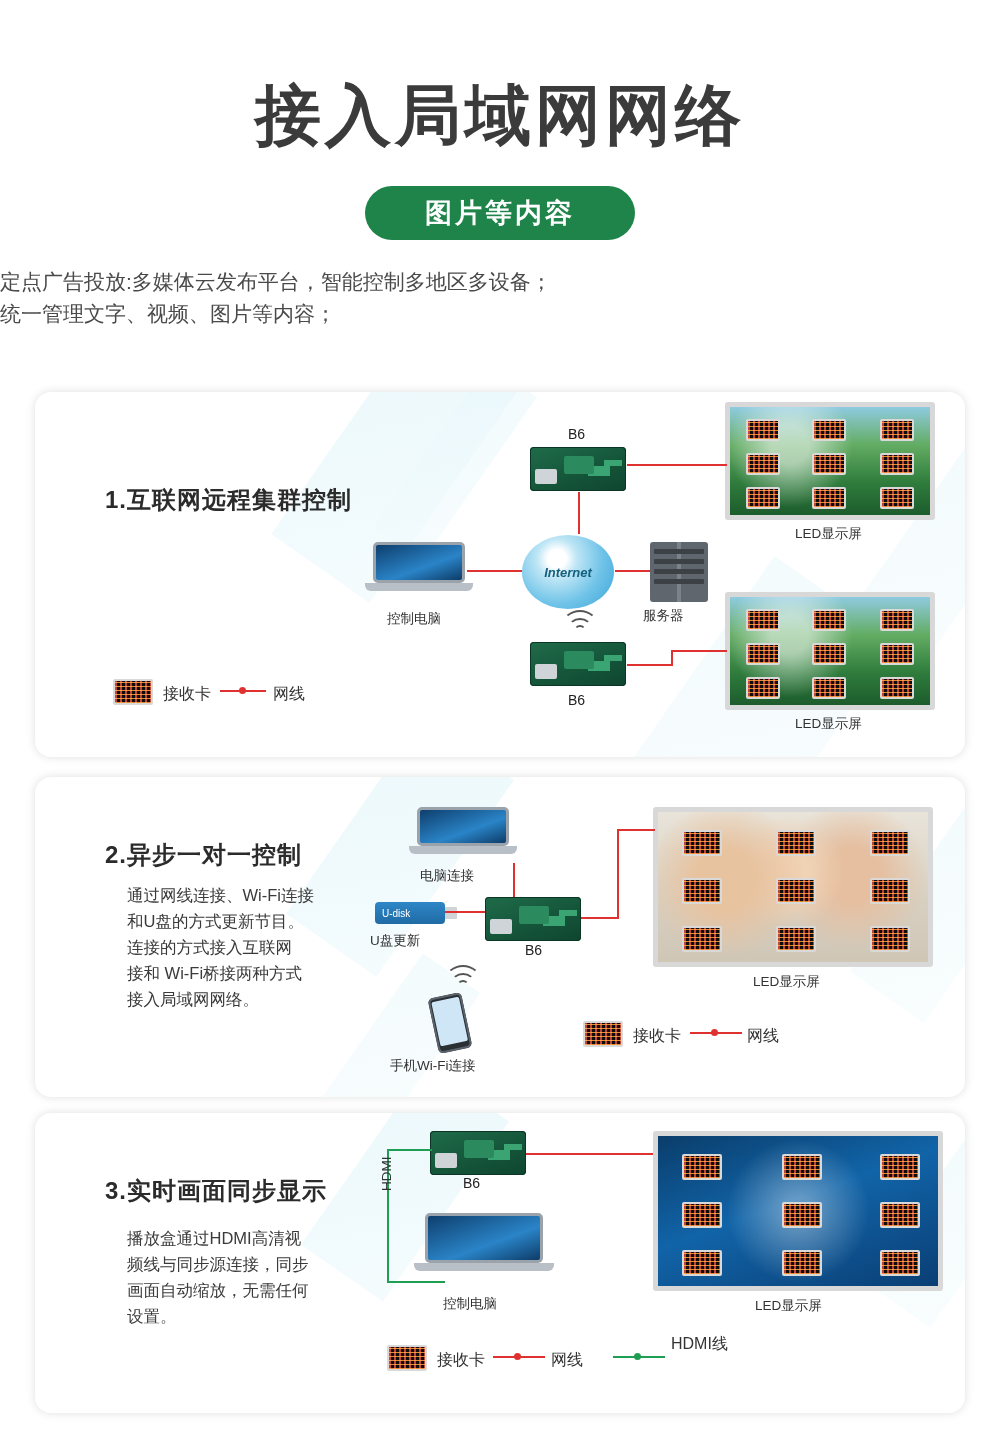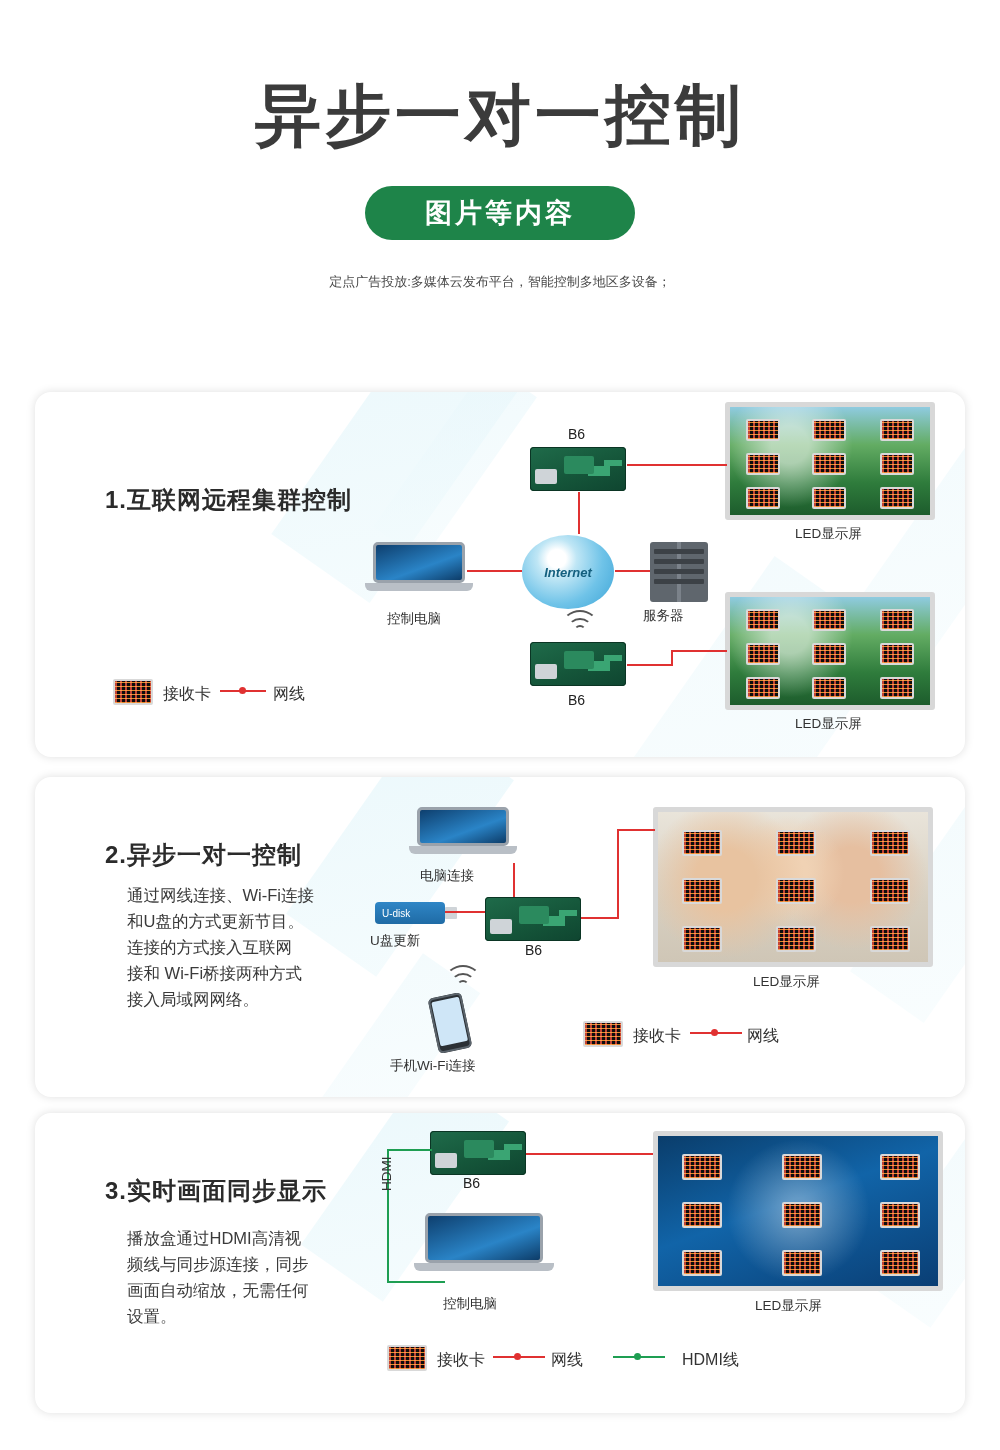--- a/index.html
+++ b/index.html
@@ -27,22 +27,22 @@
     background:#1e8449;
     border-radius:27px;
     color:#fff;
     font-size:27px;
     font-weight:bold;
     display:flex;align-items:center;justify-content:center;
     letter-spacing:3px;
   }
   .intro{
     margin-top:26px;
-    text-align:center;
-    font-size:13px;
+    text-align:left;
+    font-size:21px;
     color:#4a4a4a;
     line-height:32px;
   }
   
   .card{
     position:absolute;
     left:35px;
     width:930px;
     background:#fff;
     border-radius:16px;
@@ -199,26 +199,27 @@
   .ln.green{background:#1e9e52;}
   .ln.h{height:2px;}
   .ln.v{width:2px;}
   .dot{position:absolute;width:7px;height:7px;border-radius:50%;background:#e03131;}
 
   .legend{position:absolute;font-size:16px;color:#333;}
 </style>
 </head>
 <body>
 
-<div class="page-title">异步一对一控制</div>
+<div class="page-title">接入局域网网络</div>
 <div class="subtitle-pill">
   <span>图片等内容</span>
 </div>
 <div class="intro">
   <div>定点广告投放:多媒体云发布平台，智能控制多地区多设备；</div>
+  <div>统一管理文字、视频、图片等内容；</div>
 </div>
 
 <div class="card" id="card1">
   <div class="card-bg">
     <div class="diag" style="left:300px;top:-60px;width:120px;height:260px;"></div>
     <div class="diag" style="left:390px;top:-30px;width:60px;height:200px;opacity:.6;"></div>
     <div class="diag" style="left:640px;top:180px;width:150px;height:300px;opacity:.5;"></div>
     <div class="diag" style="left:860px;top:40px;width:90px;height:260px;opacity:.5;"></div>
   </div>
 
@@ -400,14 +401,14 @@
 
   <div class="ln h" style="left:491px;top:40px;width:127px;"></div>
 
   <div class="chip big" style="left:352px;top:232px;"></div>
   <div class="legend" style="left:402px;top:237px;">接收卡</div>
   <div class="ln h" style="left:458px;top:243px;width:52px;"></div>
   <div class="dot" style="left:479px;top:240px;"></div>
   <div class="legend" style="left:516px;top:237px;">网线</div>
   <div class="ln h green" style="left:578px;top:243px;width:52px;"></div>
   <div class="dot" style="left:599px;top:240px;background:#1e9e52;"></div>
-  <div class="legend" style="left:636px;top:237px;margin-left:11px;">HDMI线</div>
+  <div class="legend" style="left:636px;top:221px;">HDMI线</div>
 </div>
 
 </body></html>

